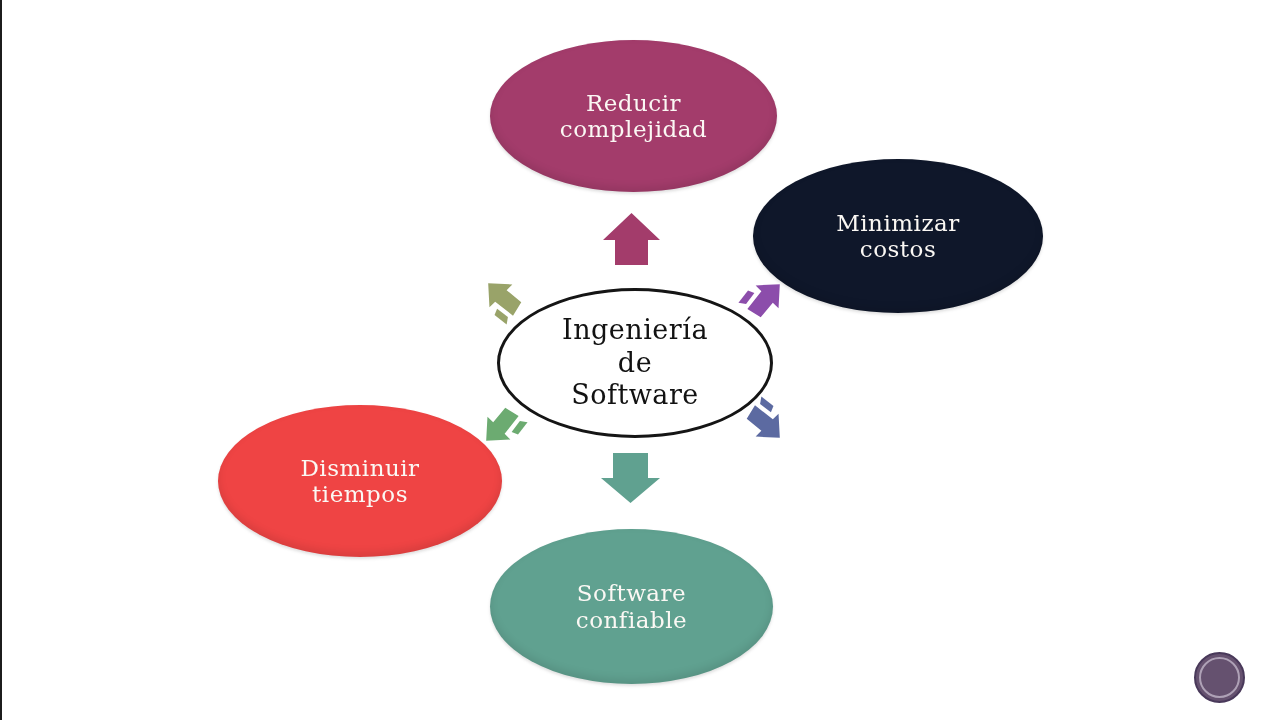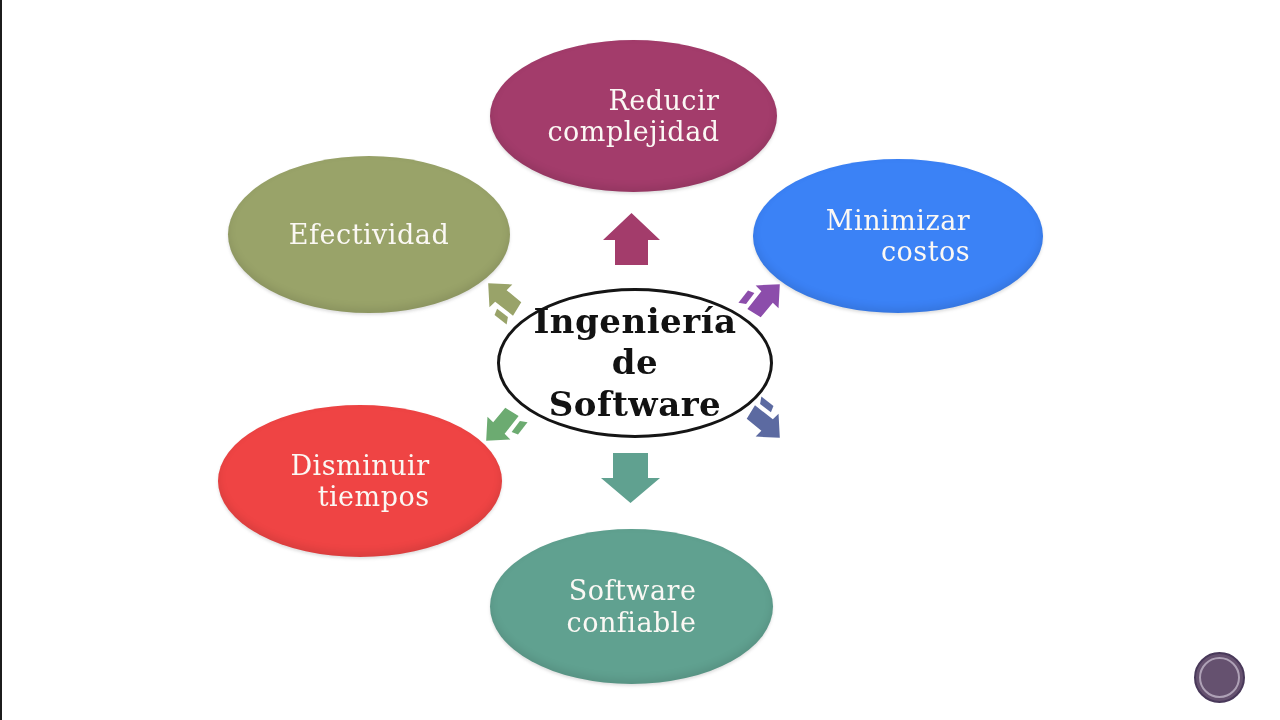--- a/index.html
+++ b/index.html
@@ -22,24 +22,23 @@
     border-radius: 50%;
     display: flex;
     align-items: center;
     justify-content: center;
     text-align: center;
     box-shadow: inset 0 -4px 8px rgba(0,0,0,0.10), 0 2px 3px rgba(110,110,110,0.22);
   }
   .bubble .label {
     white-space: pre-line;
     color: #fbf8f4;
-    font-size: 27px;
+    font-size: 23px;
     line-height: 1.15;
     letter-spacing: 0.5px;
-    text-align: right;
   }
   .node-reducir    { left: 490px; top: 40px;  width: 287px; height: 152px; }
   .node-efectividad{ left: 228px; top: 156px; width: 282px; height: 157px; }
   .node-minimizar  { left: 753px; top: 159px; width: 290px; height: 154px; }
   .node-disminuir  { left: 218px; top: 405px; width: 284px; height: 152px; }
   .node-gestionar  { left: 755px; top: 403px; width: 286px; height: 155px; }
   .node-software   { left: 490px; top: 529px; width: 283px; height: 155px; }
   .node-gestionar .label { line-height: 1.12; }
   .center-node {
     position: absolute;
@@ -50,22 +49,22 @@
     border-radius: 50%;
     display: flex;
     align-items: center;
     justify-content: center;
     text-align: center;
     box-shadow: none;
   }
   .center-node .label {
     white-space: pre-line;
     color: #121212;
-    font-weight: bold;
-    font-size: 34px;
+    font-weight: normal;
+    font-size: 27px;
     line-height: 1.22;
     letter-spacing: 0.5px;
   }
   .arrow { position: absolute; }
   .rot-ul { transform: rotate(-45deg); }
   .rot-ur { transform: rotate(45deg); }
   .rot-dl { transform: rotate(-135deg); }
   .rot-dr { transform: rotate(135deg); }
   .watermark {
     position: absolute;
@@ -86,24 +85,21 @@
 <body>
 
 <div class="stage">
 
   <div class="edge-line"></div>
 
   <div class="bubble node-reducir" style="background-color: rgb(163, 60, 107);">
     <span class="label">Reducir
 complejidad</span>
   </div>
-  <div class="bubble node-efectividad" style="background-color: rgb(153, 163, 105);">
-    <span class="label">Efectividad</span>
-  </div>
-  <div class="bubble node-minimizar" style="background-color: #3b82f6;">
+  <div class="bubble node-minimizar" style="background-color: #0f172a;">
     <span class="label">Minimizar
 costos</span>
   </div>
   <div class="bubble node-disminuir" style="background-color: #ef4444;">
     <span class="label">Disminuir
 tiempos</span>
   </div>
   <div class="bubble node-software" style="background-color: rgb(96, 161, 144);">
     <span class="label">Software
 confiable</span>

